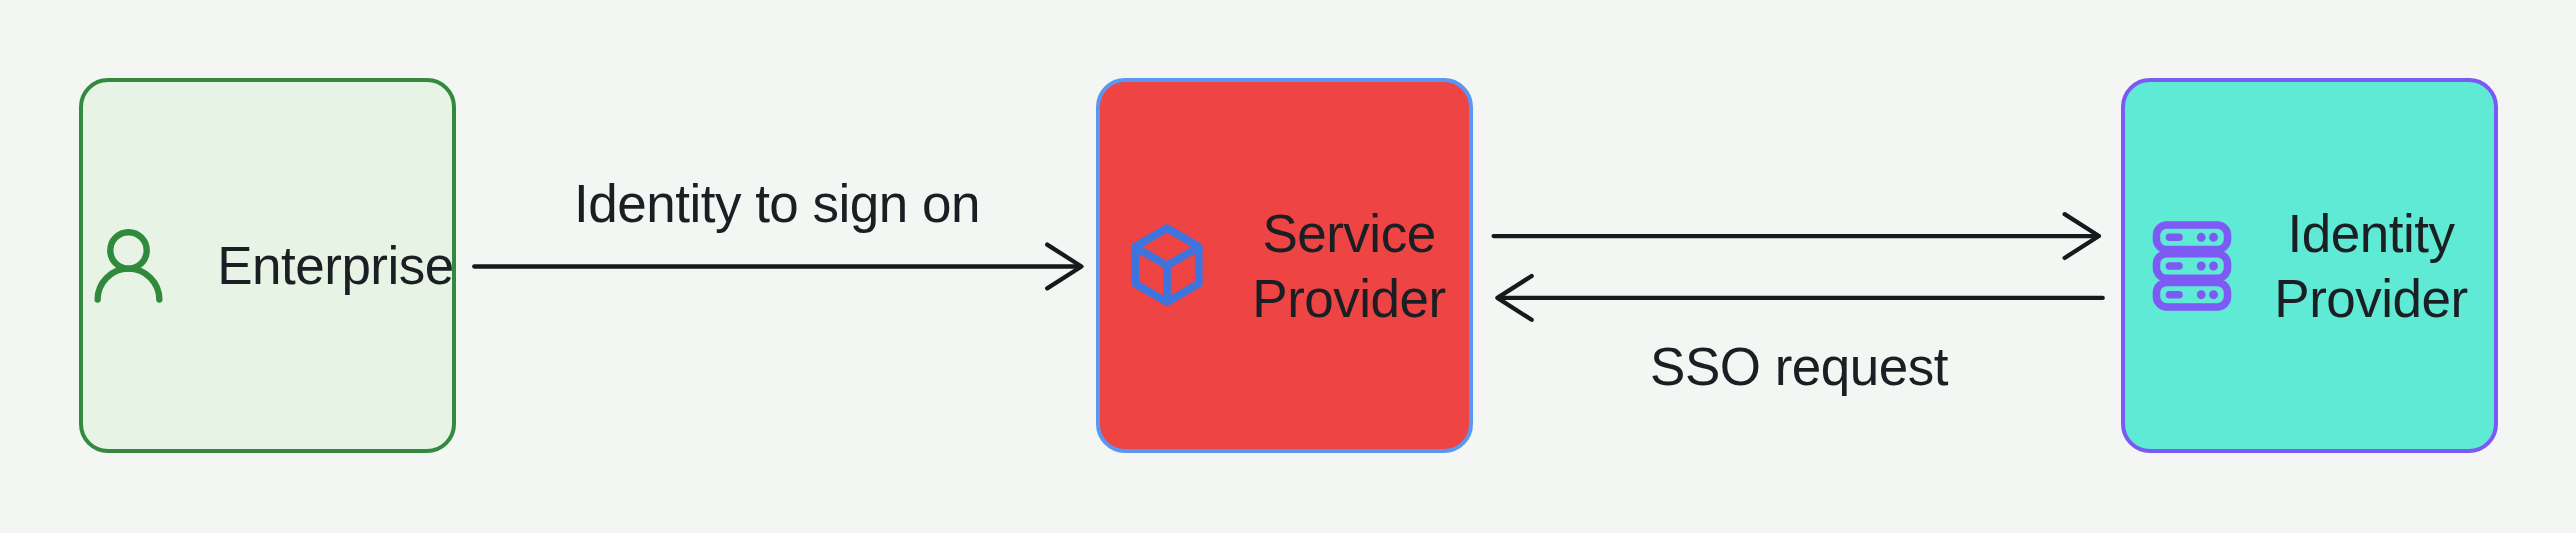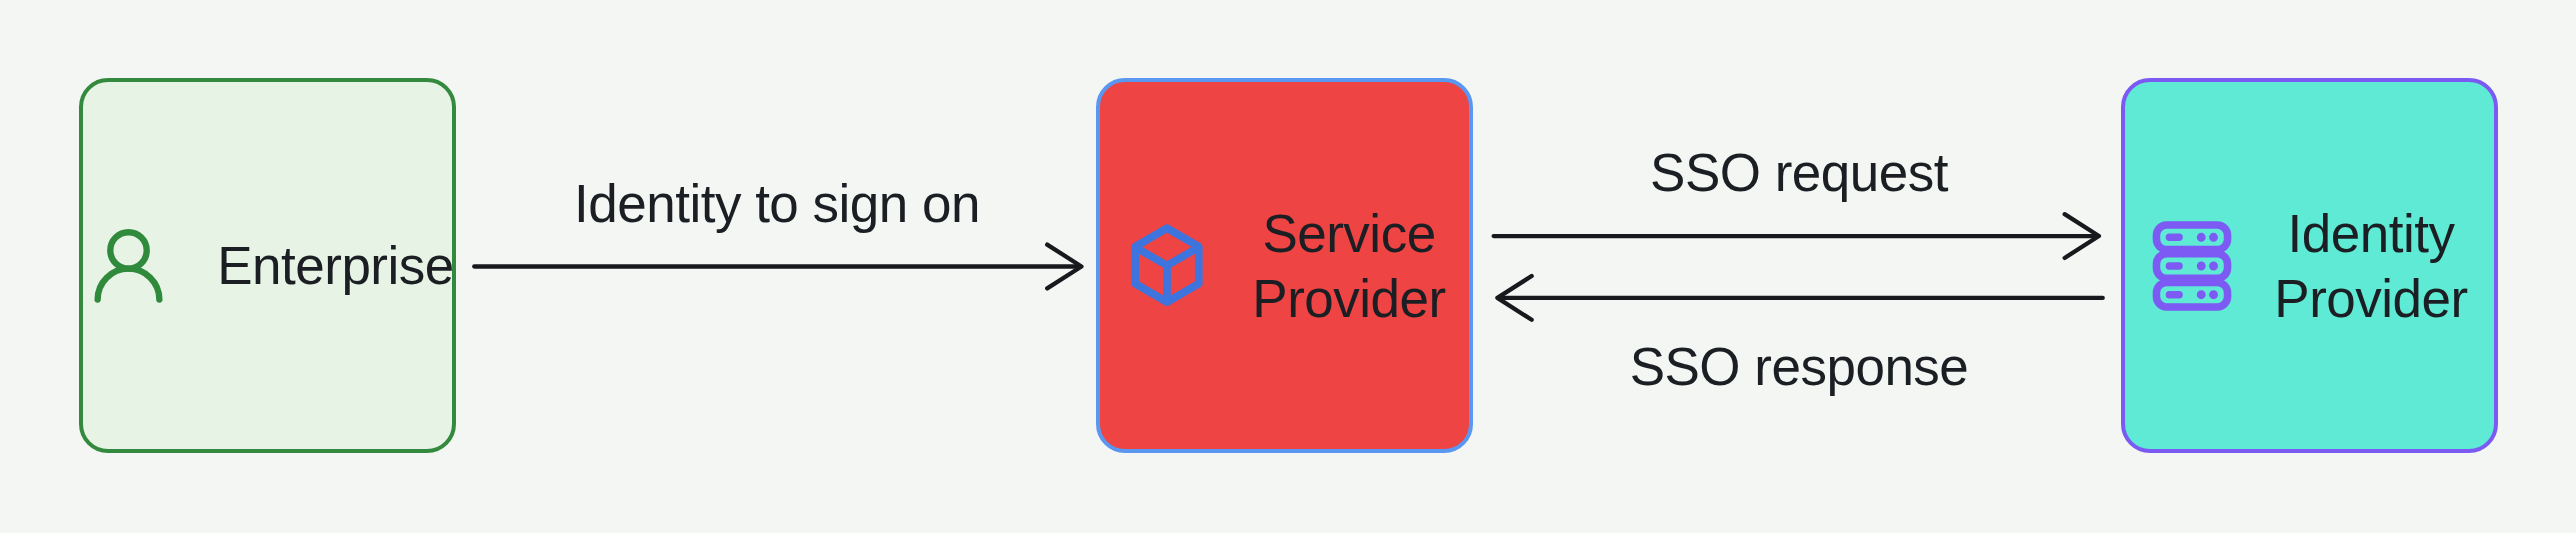--- a/index.html
+++ b/index.html
@@ -83,17 +83,16 @@
         <circle cx="18.3" cy="21.4" r="0.5" fill="currentColor" stroke-width="1.6"></circle>
       </svg>
     </span>
     <div class="node-label">
       <div>Identity</div>
       <div>Provider</div>
     </div>
   </div>
 
   <div class="edge-label" style="left:777px;top:203px">Identity to sign on</div>
-  <div class="edge-label" style="left:1799px;top:172px">SSO request</div>
-  <div class="edge-label" style="left:1799px;top:366px">SSO response</div>
+  <div class="edge-label" style="left:1799px;top:366px">SSO request</div>
 
 </div>
 
 
 </body></html>

